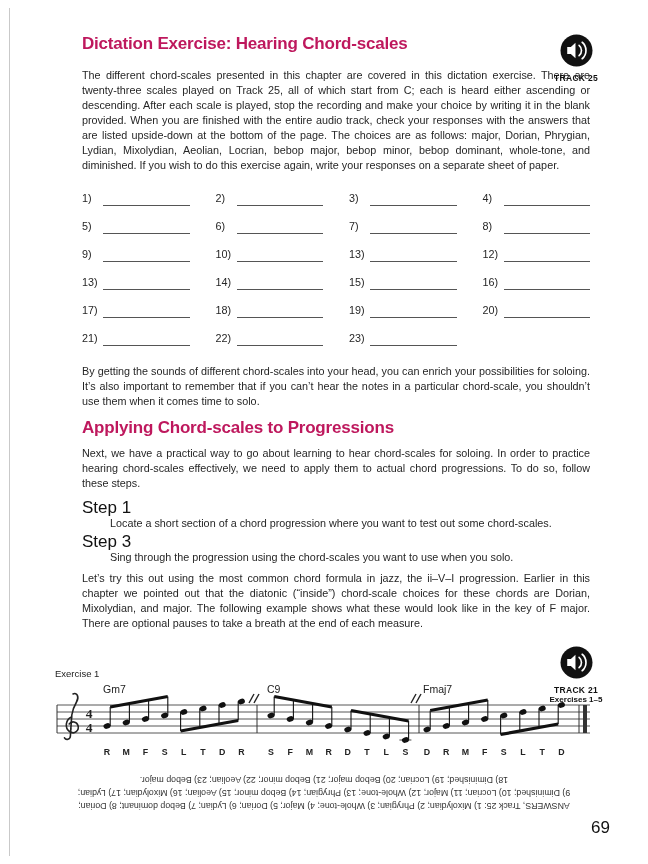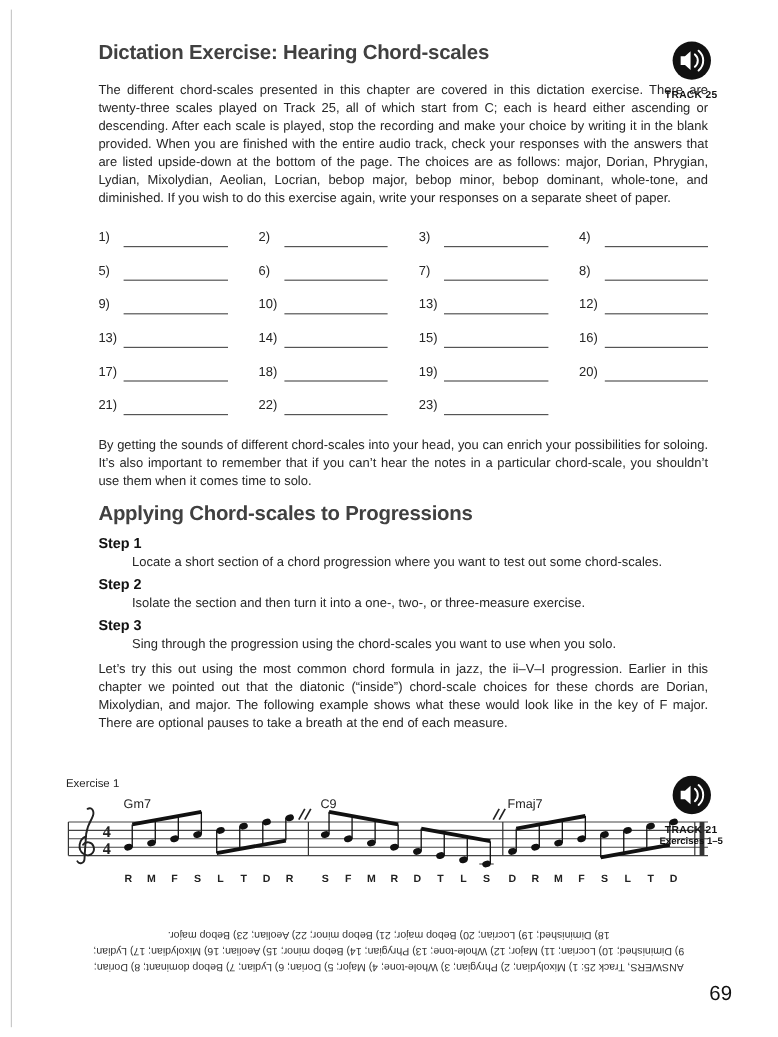--- a/index.html
+++ b/index.html
@@ -2,30 +2,30 @@
 <html><head>
 <meta charset="utf-8">
 <style>
   html,body { margin:0; padding:0; background:#ffffff; }
   .page {
     position:relative; width:648px; height:864px; background:#fff;
     font-family:"Liberation Sans", sans-serif; color:#262626; overflow:hidden;
   }
   .page-edge { position:absolute; left:9px; top:8px; bottom:8px; width:1px; background:#c9c9c9; }
   .content { padding:30px 58px 0 82px; }
-  h1.title { font-size:17px; font-weight:bold; color:#404040; margin:4px 0 14px; letter-spacing:-0.2px; }
+  h1.title { font-size:17px; font-weight:bold; color:#be185d; margin:4px 0 14px; letter-spacing:-0.2px; }
   h1.title2 { margin-bottom:8px; }
   p.body { font-size:10.8px; line-height:15px; margin:0 0 9px; text-align:justify; }
   p.outro1 { margin-top:18px; }
   .blanks { display:grid; grid-template-columns:repeat(4,1fr); column-gap:26px; row-gap:13px; margin:18px 0 0; }
   .blank-item { display:flex; align-items:flex-end; font-size:10.8px; line-height:15px; }
   .bnum { flex:none; width:21px; }
   .bline { flex:1; border-bottom:1px solid #555; height:11px; }
   .step { margin:0; }
-  .step-title { font-weight:bold; font-size:12px; line-height:15px; margin:3px 0 1px; color:#111; }
+  .step-title { font-weight:normal; font-size:17px; line-height:15px; margin:3px 0 1px; color:#111; }
   .step-text { font-size:10.8px; line-height:15px; margin:0 0 2px 28px; }
   p.outro2 { margin-top:6px; margin-bottom:0; }
   .exercise { margin:6px 0 0 55px; width:537px; }
   .ex-label { font-size:9.5px; color:#222; margin-bottom:2px;margin-top:37px; }
   .tsig { font-family:"Liberation Serif", serif; font-weight:bold; font-size:13.5px; fill:#222; }
   .chord { font-family:"Liberation Sans", sans-serif; font-size:10.5px; fill:#222; }
   .solfege { font-family:"Liberation Sans", sans-serif; font-weight:bold; font-size:8.8px; fill:#222; }
   .track-badge { position:absolute; width:64px; text-align:center; }
   .track25 { top:34px; right:40px; }
   .track26 { top:646px; right:40px; }
@@ -146,28 +146,25 @@
         </div>
         <div class="blank-item">
           <span class="bnum">23)</span>
           <span class="bline"></span>
         </div>
       </div>
 
     <p class="body outro1">By getting the sounds of different chord-scales into your head, you can enrich your possibilities for soloing. It’s also important to remember that if you can’t hear the notes in a particular chord-scale, you shouldn’t use them when it comes time to solo.</p>
 
     <h1 class="title title2">Applying Chord-scales to Progressions</h1>
+    <p class="body">Next, we have a practical way to go about learning to hear chord-scales for soloing. In order to practice hearing chord-scales effectively, we need to apply them to actual chord progressions. To do so, follow these steps.</p>
 
     <div class="step">
       <div class="step-title">Step 1</div>
       <div class="step-text">Locate a short section of a chord progression where you want to test out some chord-scales.</div>
-    </div>
-    <div class="step">
-      <div class="step-title">Step 2</div>
-      <div class="step-text">Isolate the section and then turn it into a one-, two-, or three-measure exercise.</div>
     </div>
     <div class="step">
       <div class="step-title">Step 3</div>
       <div class="step-text">Sing through the progression using the chord-scales you want to use when you solo.</div>
     </div>
 
     <p class="body outro2">Let’s try this out using the most common chord formula in jazz, the ii–V–I progression. Earlier in this chapter we pointed out that the diatonic (“inside”) chord-scale choices for these chords are Dorian, Mixolydian, and major. The following example shows what these would look like in the key of F major. There are optional pauses to take a breath at the end of each measure.</p>
   </div>
 
   <div class="exercise">

